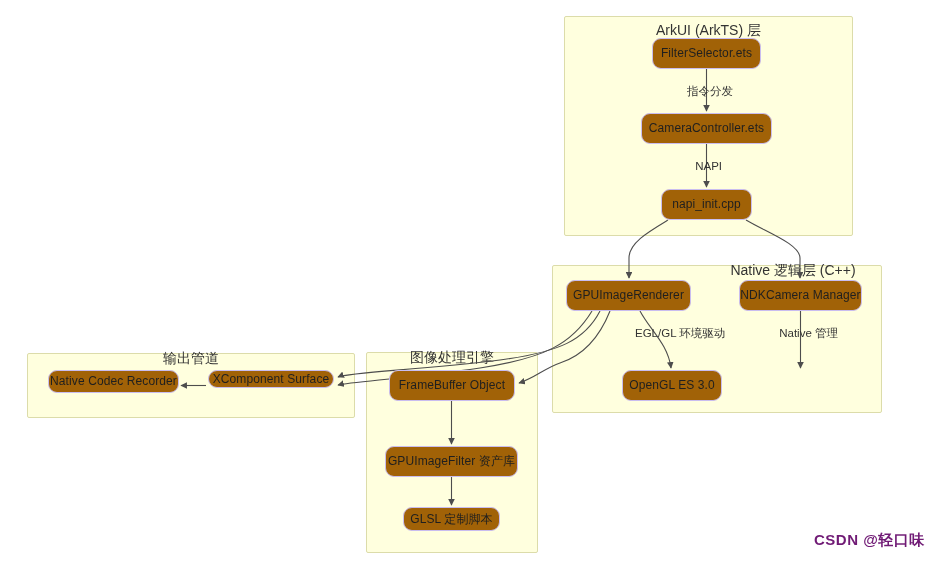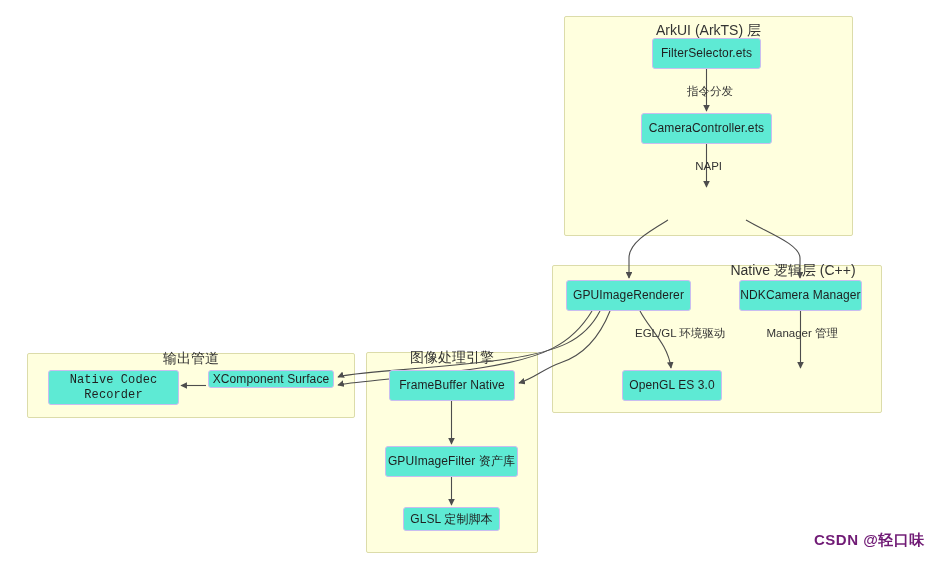--- a/index.html
+++ b/index.html
@@ -29,23 +29,23 @@
     position: absolute;
     left: 0;
     right: 0;
     text-align: center;
     font-size: 14px;
     color: #333333;
     white-space: nowrap;
   }
   .node {
     position: absolute;
-    background: #5eead4;
+    background: #a16207;
     border: 1px solid #c9bdf0;
-    border-radius: 3px;
+    border-radius: 9px;
     box-sizing: border-box;
     display: flex;
     align-items: center;
     justify-content: center;
     font-size: 12px;
     color: #1f1f1f;
     text-align: center;
     line-height: 1.2;
     letter-spacing: 0.1px;
   }
@@ -120,28 +120,29 @@
 
       <path d="M 451.5 477 L 451.5 505"></path>
 
       <path d="M 206 385.5 L 181 385.5"></path>
     </g>
   </svg>
 
   <div class="edge-label" style="left:681px; top:84px; width:52px;">指令分发</div>
   <div class="edge-label" style="left:692px; top:160px; width:30px;">NAPI</div>
   <div class="edge-label" style="left:635px; top:326px; width:80px;">EGL/GL 环境驱动</div>
-  <div class="edge-label" style="left:764px; top:326px; width:74px;">Manager 管理</div>
+  <div class="edge-label" style="left:764px; top:326px; width:74px;">Native 管理</div>
 
   <div class="node" style="left:652px; top:38px; width:109px; height:31px;">FilterSelector.ets</div>
   <div class="node" style="left:641px; top:113px; width:131px; height:31px;">CameraController.ets</div>
+  <div class="node" style="left:661px; top:189px; width:91px; height:31px;">napi_init.cpp</div>
   <div class="node" style="left:566px; top:280px; width:125px; height:31px;">GPUImageRenderer</div>
   <div class="node" style="left:739px; top:280px; width:123px; height:31px;">NDKCamera Manager</div>
   <div class="node" style="left:622px; top:370px; width:100px; height:31px;">OpenGL ES 3.0</div>
-  <div class="node" style="left:389px; top:370px; width:126px; height:31px;">FrameBuffer Native</div>
+  <div class="node" style="left:389px; top:370px; width:126px; height:31px;">FrameBuffer Object</div>
   <div class="node" style="left:385px; top:446px; width:133px; height:31px;">GPUImageFilter 资产库</div>
   <div class="node" style="left:403px; top:507px; width:97px; height:24px;">GLSL 定制脚本</div>
   <div class="node" style="left:208px; top:370px; width:126px; height:18px;">XComponent Surface</div>
-  <div class="node" style="left:48px; top:370px; width:131px; height:35px;font-family:Liberation Mono, monospace;">Native Codec Recorder</div>
+  <div class="node" style="left:48px; top:370px; width:131px; height:23px;">Native Codec Recorder</div>
 
   <div class="watermark" style="left:814px; top:531px;">CSDN @轻口味</div>
 
 </div>
 
 </body></html>

